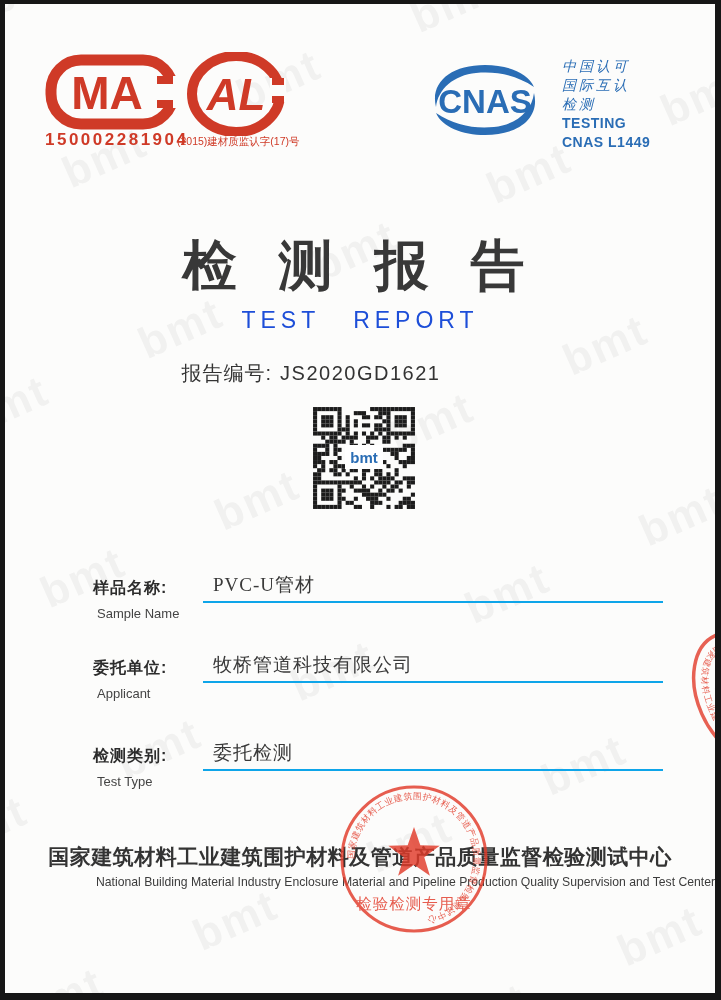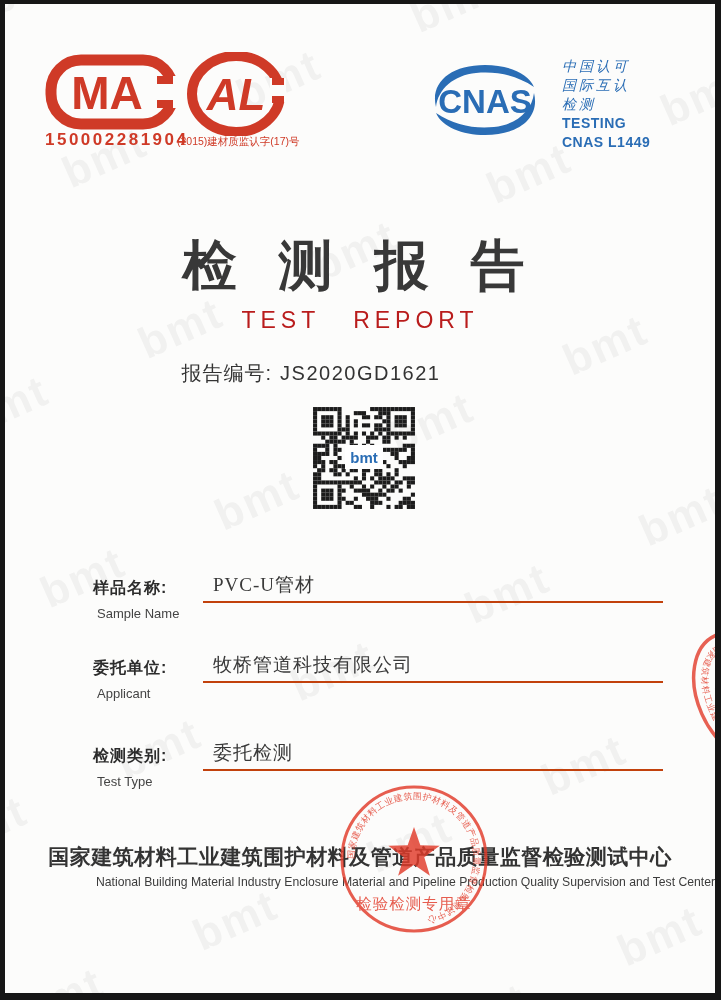--- a/index.html
+++ b/index.html
@@ -43,21 +43,21 @@
   .acc-text .zh { font-size:14px; line-height:19px; letter-spacing:3px;font-style:italic; }
   .acc-text .en { font-size:14px; line-height:19px; font-weight:bold; letter-spacing:0.5px; }
   
   .title-zh {
     position:absolute; left:0; top:226px; width:710px;
     text-align:center; font-size:54px; font-weight:600; color:#383838;
     letter-spacing:42px; padding-left:29px; white-space:nowrap;
   }
   .title-en {
     position:absolute; left:0; top:303px; width:710px;
-    text-align:center; font-size:23px; color:#b91c1c;
+    text-align:center; font-size:23px; color:#1d4ed8;
     letter-spacing:5px; word-spacing:22px;
   }
   .report-no {
     position:absolute; left:0; top:356px; width:612px;
     text-align:center; font-size:20px; color:#333; letter-spacing:1px;
   }
   .report-no .val { letter-spacing:1.5px; margin-left:8px; }
   
   .qr-wrap { position:absolute; left:306px; top:401px; width:106px; height:106px; }
   .qr-center {
@@ -65,21 +65,21 @@
     background:#fff; display:flex; align-items:center; justify-content:center;
     color:#2a6db5; font-weight:bold; font-size:15px;
   }
   
   .field { position:absolute; left:0; width:710px; }
   #field-0 { top:574px; } #field-1 { top:654px; } #field-2 { top:742px; }
   .field .lzh { position:absolute; left:88px; top:0; font-size:16px; font-weight:bold; color:#2c2c2c; letter-spacing:1px; }
   .field .len { position:absolute; left:92px; top:28px; font-size:13px; color:#444; }
   .field .value-line {
     position:absolute; left:198px; top:-4px; width:460px; height:29px;
-    border-bottom:2px solid #c2410c;
+    border-bottom:2px solid #0ea5e9;
   }
   .field .val {
     position:absolute; left:10px; bottom:3px;
     font-family:"Liberation Serif", serif;
     font-size:19px; color:#3a3a3a; letter-spacing:1px; white-space:nowrap;
   }
   
   .footer-zh {
     position:absolute; left:0; top:839px; width:710px; text-align:center;
     font-size:21px; font-weight:600; color:#333; letter-spacing:0.5px; white-space:nowrap;

